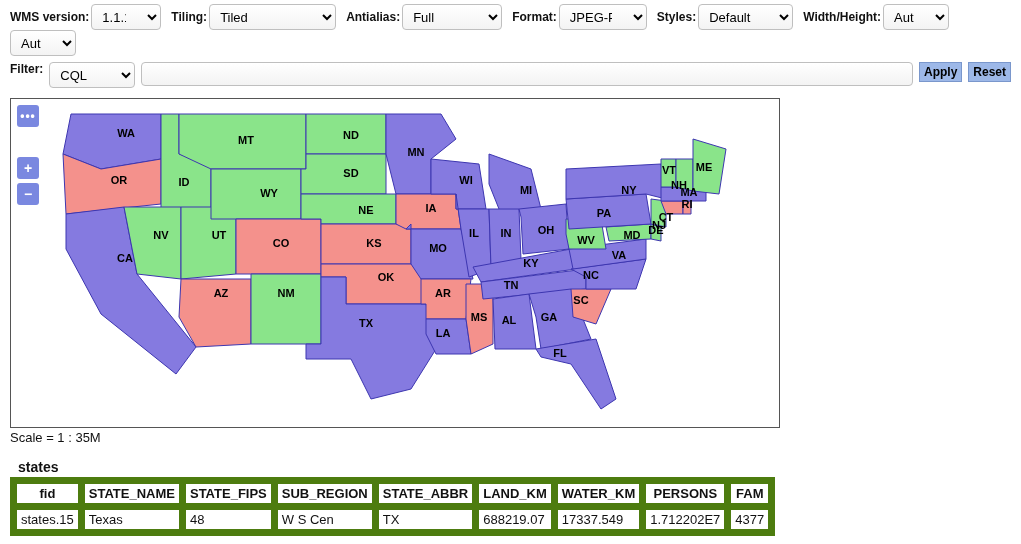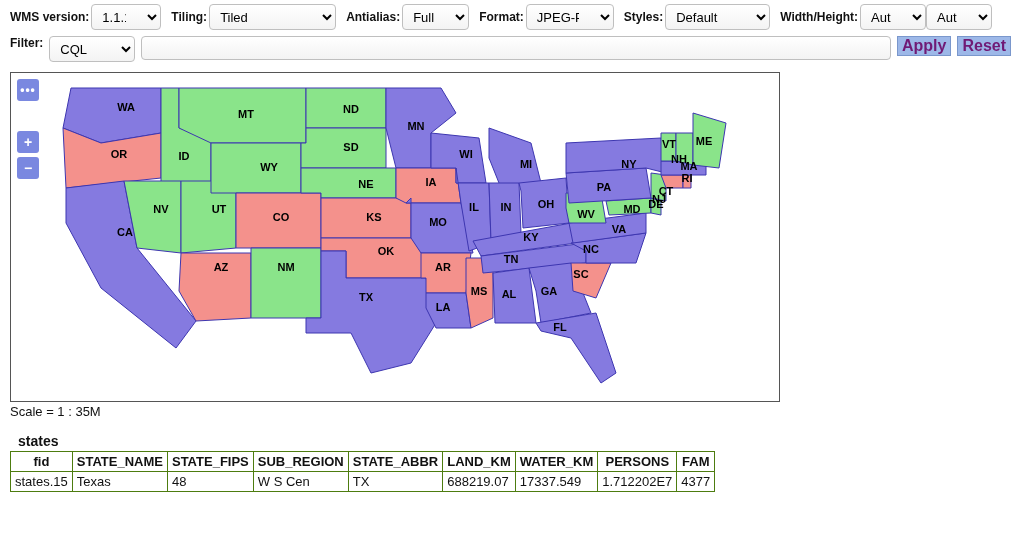--- a/index.html
+++ b/index.html
@@ -43,24 +43,24 @@
     flex: 1;
     border: 1px solid #bfbfbf;
     border-radius: 4px;
     background: linear-gradient(#ffffff,#f3f3f3);
     height: 24px;
     padding: 0 6px;
     box-sizing: border-box;
   }
   .btn-small {
     background: #9db8e8;
-    color: #701a75;
+    color: #000000;
     border: 1px solid #7a97cc;
     font-weight: bold;
-    font-size: 16px;
+    font-size: 12px;
     height: 20px;
     padding: 0 4px;
     cursor: pointer;
   }
   .map-wrap {
     margin: 4px 0 0 10px;
     width: 768px;
     height: 328px;
     border: 1px solid #555;
     position: relative;
@@ -99,21 +99,21 @@
     font-weight: bold;
     font-size: 14px;
     margin: 14px 0 2px 18px;
   }
   table.data {
     border-collapse: collapse;
     margin-left: 10px;
     font-size: 13px;
   }
   table.data th, table.data td {
-    border: 1px solid #4d7c0f;
+    border: 7px solid #4d7c0f;
     padding: 2px 4px;
     text-align: left;
     white-space: nowrap;
   }
   table.data th {
     text-align: center;
     font-weight: bold;
   }
   
   .sl { font: bold 11px Arial, sans-serif; fill:#000; text-anchor:middle; }
@@ -126,31 +126,31 @@
   <select class="control" style="width:70px">
     <option>1.1.1</option>
   </select>
 
   <span class="label">Tiling:</span>
   <select class="control" style="width:127px">
     <option>Tiled</option>
   </select>
 
   <span class="label">Antialias:</span>
-  <select class="control" style="width:67px">
+  <select class="control" style="width:100px">
     <option>Full</option>
   </select>
 
   <span class="label">Format:</span>
   <select class="control" style="width:88px">
     <option>JPEG-PNG</option>
   </select>
 
   <span class="label">Styles:</span>
-  <select class="control" style="width:105px">
+  <select class="control" style="width:95px">
     <option>Default</option>
   </select>
 
   <span class="label">Width/Height:</span>
   <select class="control" style="width:66px">
     <option>Auto</option>
   </select>
   <select class="control" style="width:66px">
     <option>Auto</option>
   </select>

